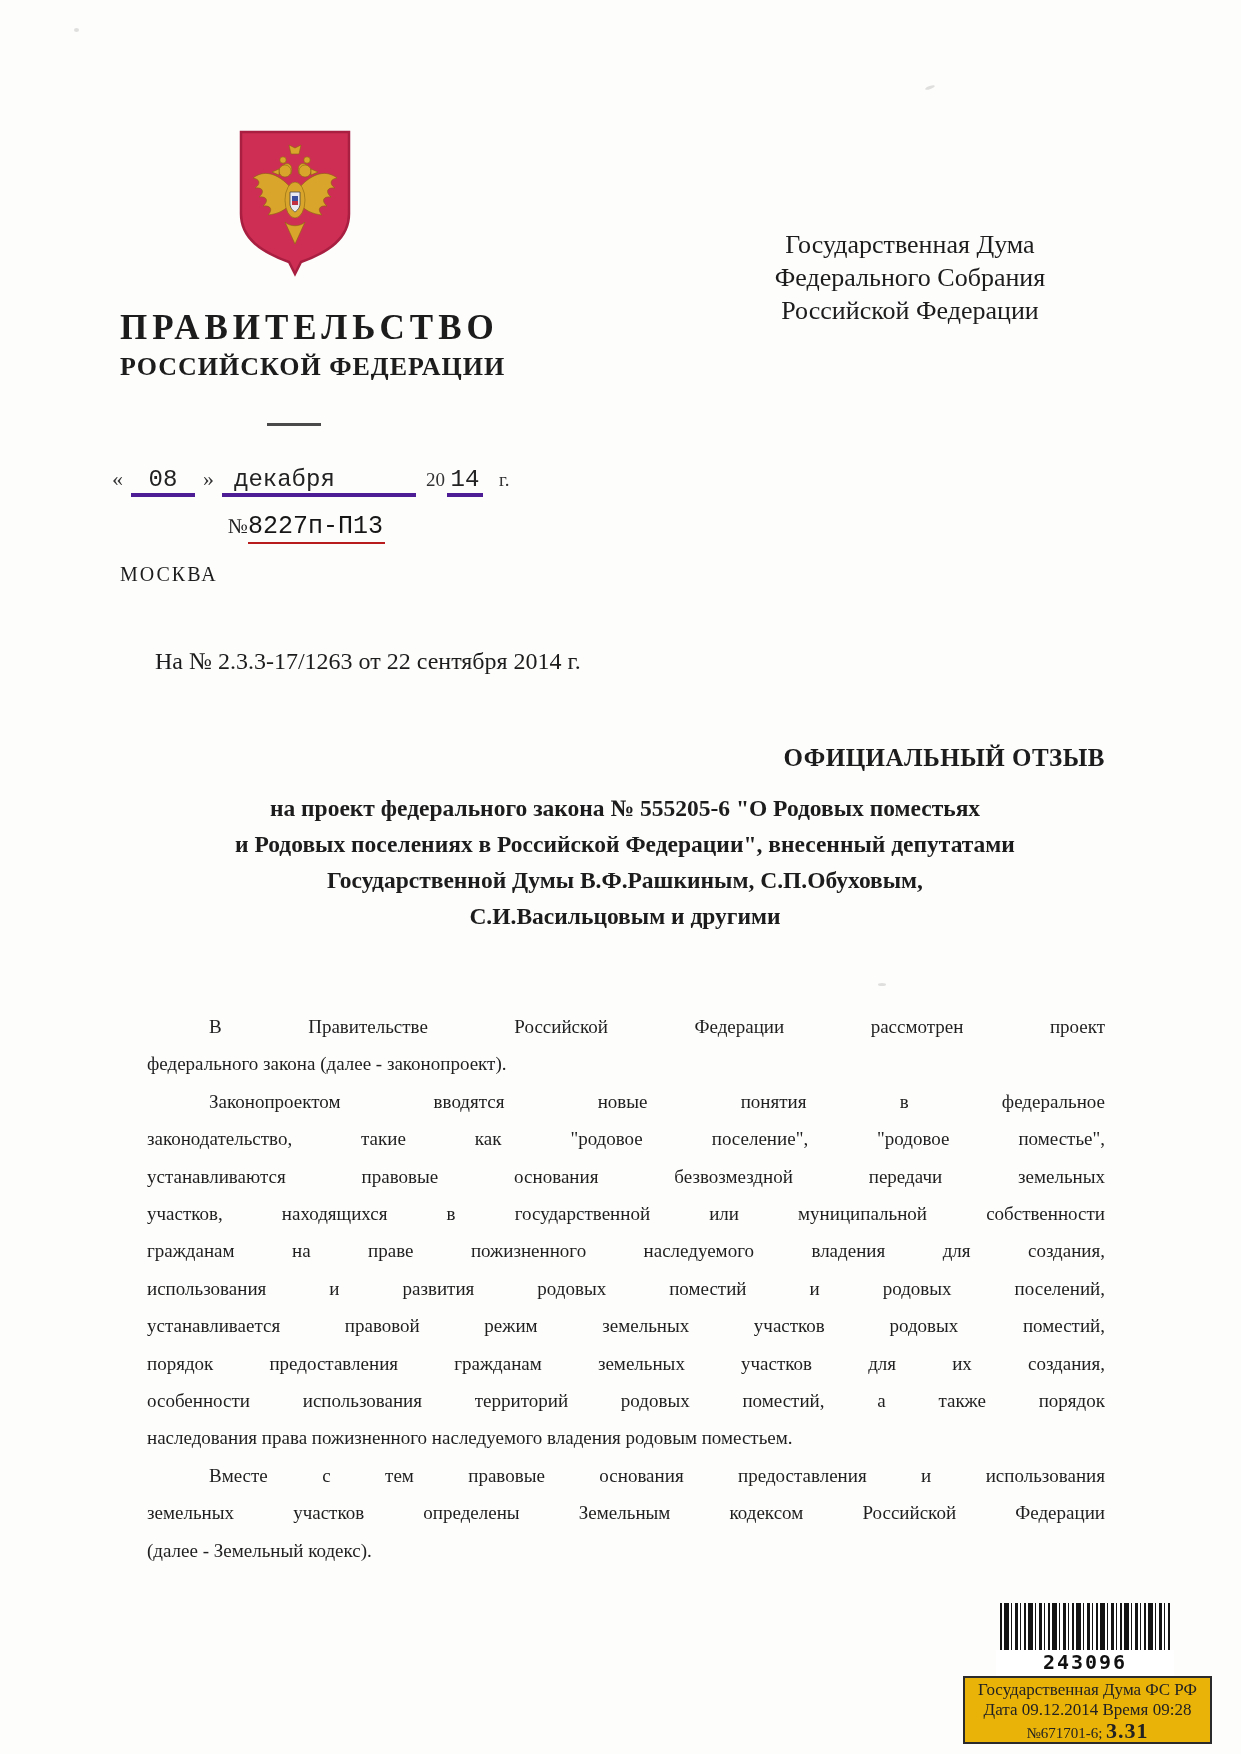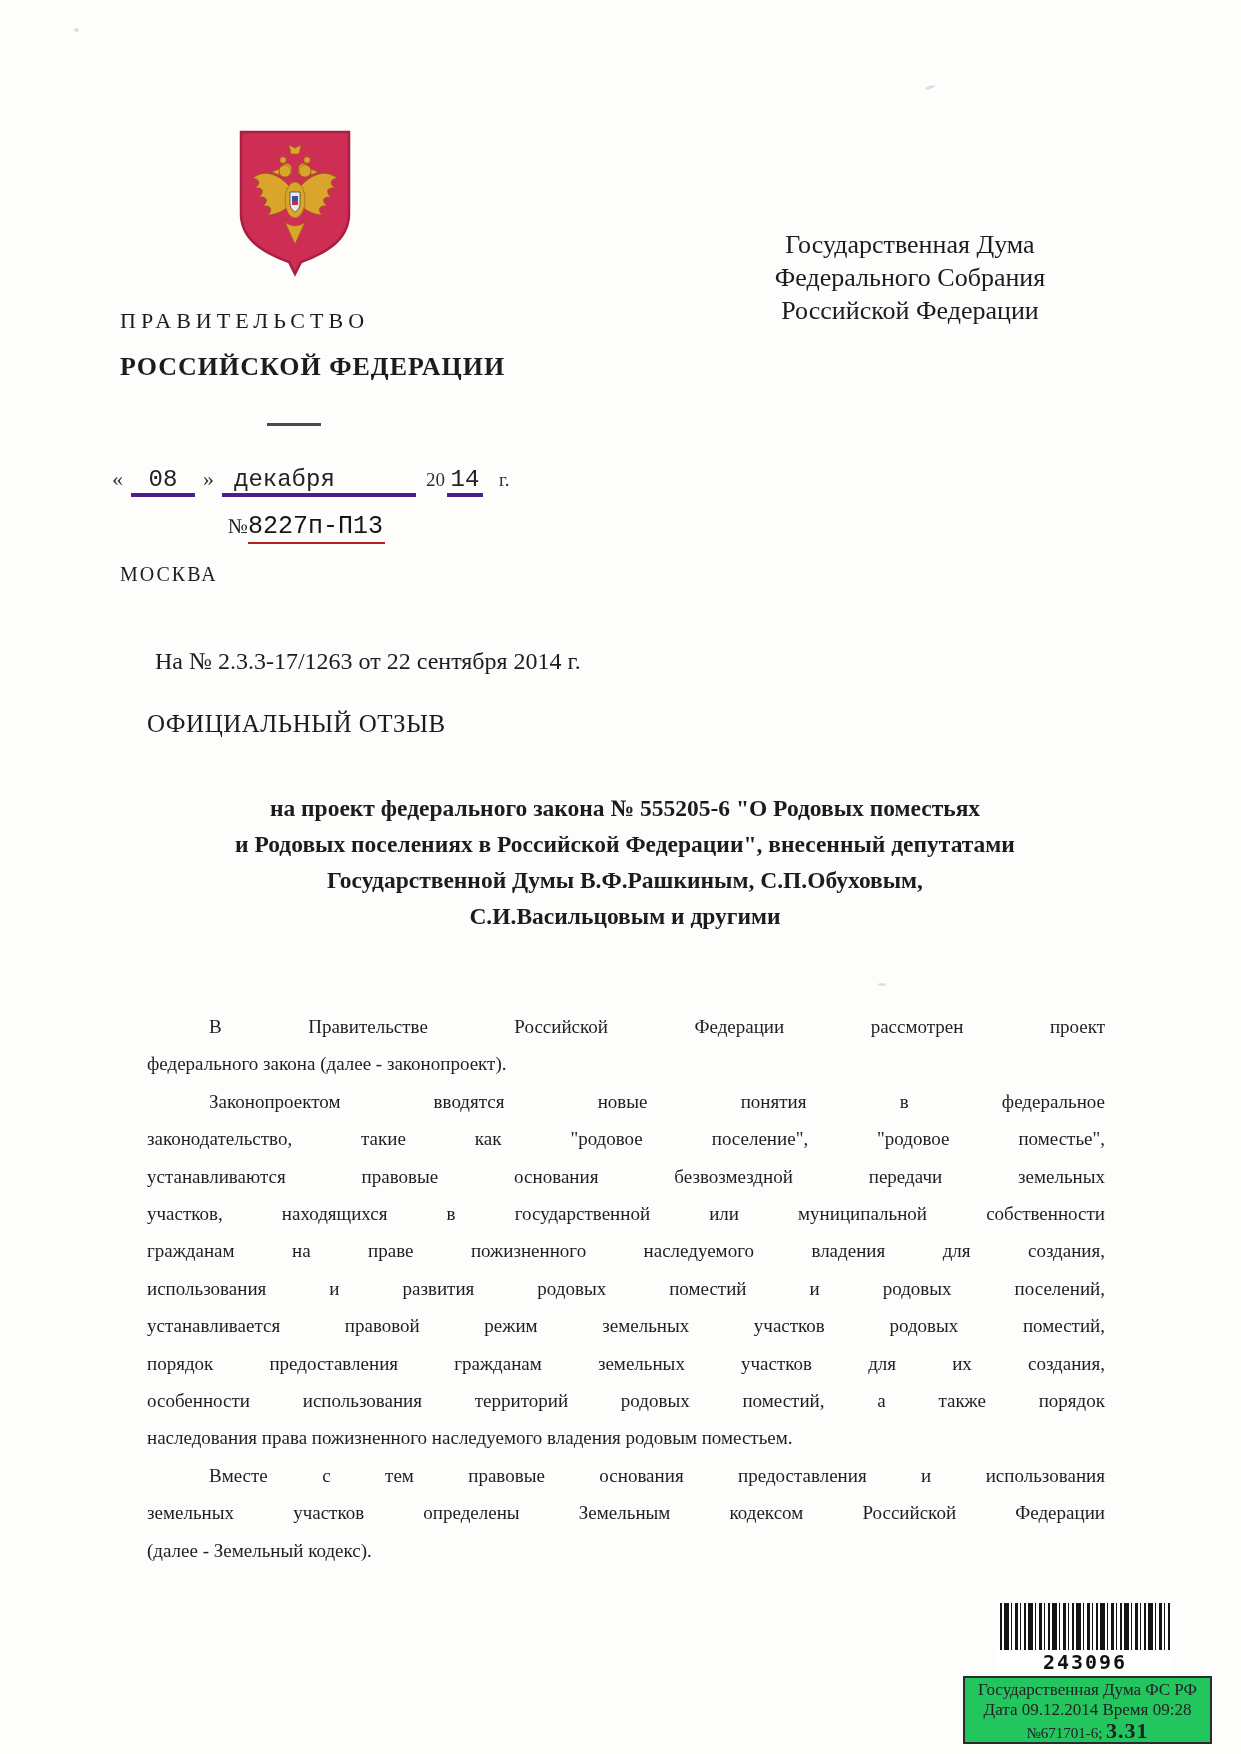--- a/index.html
+++ b/index.html
@@ -3,21 +3,21 @@
 <meta charset="utf-8">
 <style>
   html,body{margin:0;padding:0;background:#888;}
   .page{
     position:relative;width:1241px;height:1754px;background:#fdfdfc;
     font-family:"Liberation Serif",serif;color:#1c1c1c;overflow:hidden;
     margin:0 auto;
   }
   .emblem{position:absolute;left:233px;top:126px;width:124px;height:152px;}
   .org1{position:absolute;left:120px;top:308px;width:360px;text-align:left;
-    font-size:22px;font-weight:normal;letter-spacing:5px;white-space:nowrap;}
+    font-size:35px;font-weight:bold;letter-spacing:5px;white-space:nowrap;}
   .org2{position:absolute;left:120px;top:352px;width:360px;text-align:center;
     font-size:26px;font-weight:bold;letter-spacing:1px;white-space:nowrap;}
   .divider{position:absolute;left:267px;top:423px;width:54px;height:0;
     border-top:3px solid #4a4a4a;}
   
   .date-row{position:absolute;left:112px;top:466px;display:flex;align-items:baseline;
     font-size:20px;white-space:nowrap;}
   .q{font-size:22px;color:#333;}
   .field{display:inline-block;border-bottom:4px solid #4c1d95;text-align:center;
     font-family:Liberation Mono, monospace;font-size:24px;color:#222;}
@@ -30,41 +30,41 @@
   .num-val{font-family:"Liberation Mono",monospace;font-size:25px;color:#161616;
     border-bottom:2px solid #b91c1c;padding:0 2px 1px 0;}
   .city{position:absolute;left:120px;top:563px;width:250px;text-align:left;
     font-size:20px;letter-spacing:2px;}
   
   .recipient{position:absolute;left:752px;top:228px;width:316px;text-align:center;
     font-size:26px;line-height:33px;}
   
   .reference{position:absolute;left:155px;top:648px;font-size:24px;}
   
-  .title{position:absolute;left:147px;top:710px;width:958px;text-align:left;
-    font-size:25px;font-weight:normal;letter-spacing:0.5px;}
+  .title{position:absolute;left:147px;top:744px;width:958px;text-align:right;
+    font-size:25px;font-weight:bold;letter-spacing:0.5px;}
   .subtitle{position:absolute;left:130px;top:790px;width:990px;text-align:center;
     font-size:23.5px;font-weight:bold;line-height:36px;}
   
   .body-text{position:absolute;left:147px;top:1008px;width:958px;
     font-size:19px;line-height:37.4px;color:#1f1f1f;}
   .ln{text-align:justify;text-align-last:justify;white-space:nowrap0;}
   .ln.first{text-indent:62px;}
   .ln.last{text-align-last:left;}
   
   .barcode{position:absolute;left:1000px;top:1603px;width:170px;height:49px;
     background:repeating-linear-gradient(90deg,
       #141414 0 2px,#fff 2px 4px,#141414 4px 9px,#fff 9px 11px,
       #141414 11px 12px,#fff 12px 15px,#141414 15px 18px,#fff 18px 20px,
       #141414 20px 21px,#fff 21px 24px);}
   .barcode-digits{position:absolute;left:996px;top:1650px;width:178px;text-align:center;
     font-family:"DejaVu Sans Mono",monospace;font-size:20px;font-weight:bold;
     letter-spacing:2px;color:#111;background:#fff;}
   .stamp-box{position:absolute;left:963px;top:1676px;width:245px;height:62px;
-    border:2px solid #2b2b2b;background:#22c55e;text-align:center;color:#222;
+    border:2px solid #2b2b2b;background:#eab308;text-align:center;color:#222;
     font-size:17px;line-height:20px;padding-top:2px;}
   .stamp-box .row3{font-size:15px;line-height:22px;}
   .stamp-box .big{font-size:22px;font-weight:bold;letter-spacing:1px;}
   
   .speck{position:absolute;background:#bbb;opacity:.45;border-radius:50%;}
 </style>
 </head>
 <body>
 
 <div class="page">

